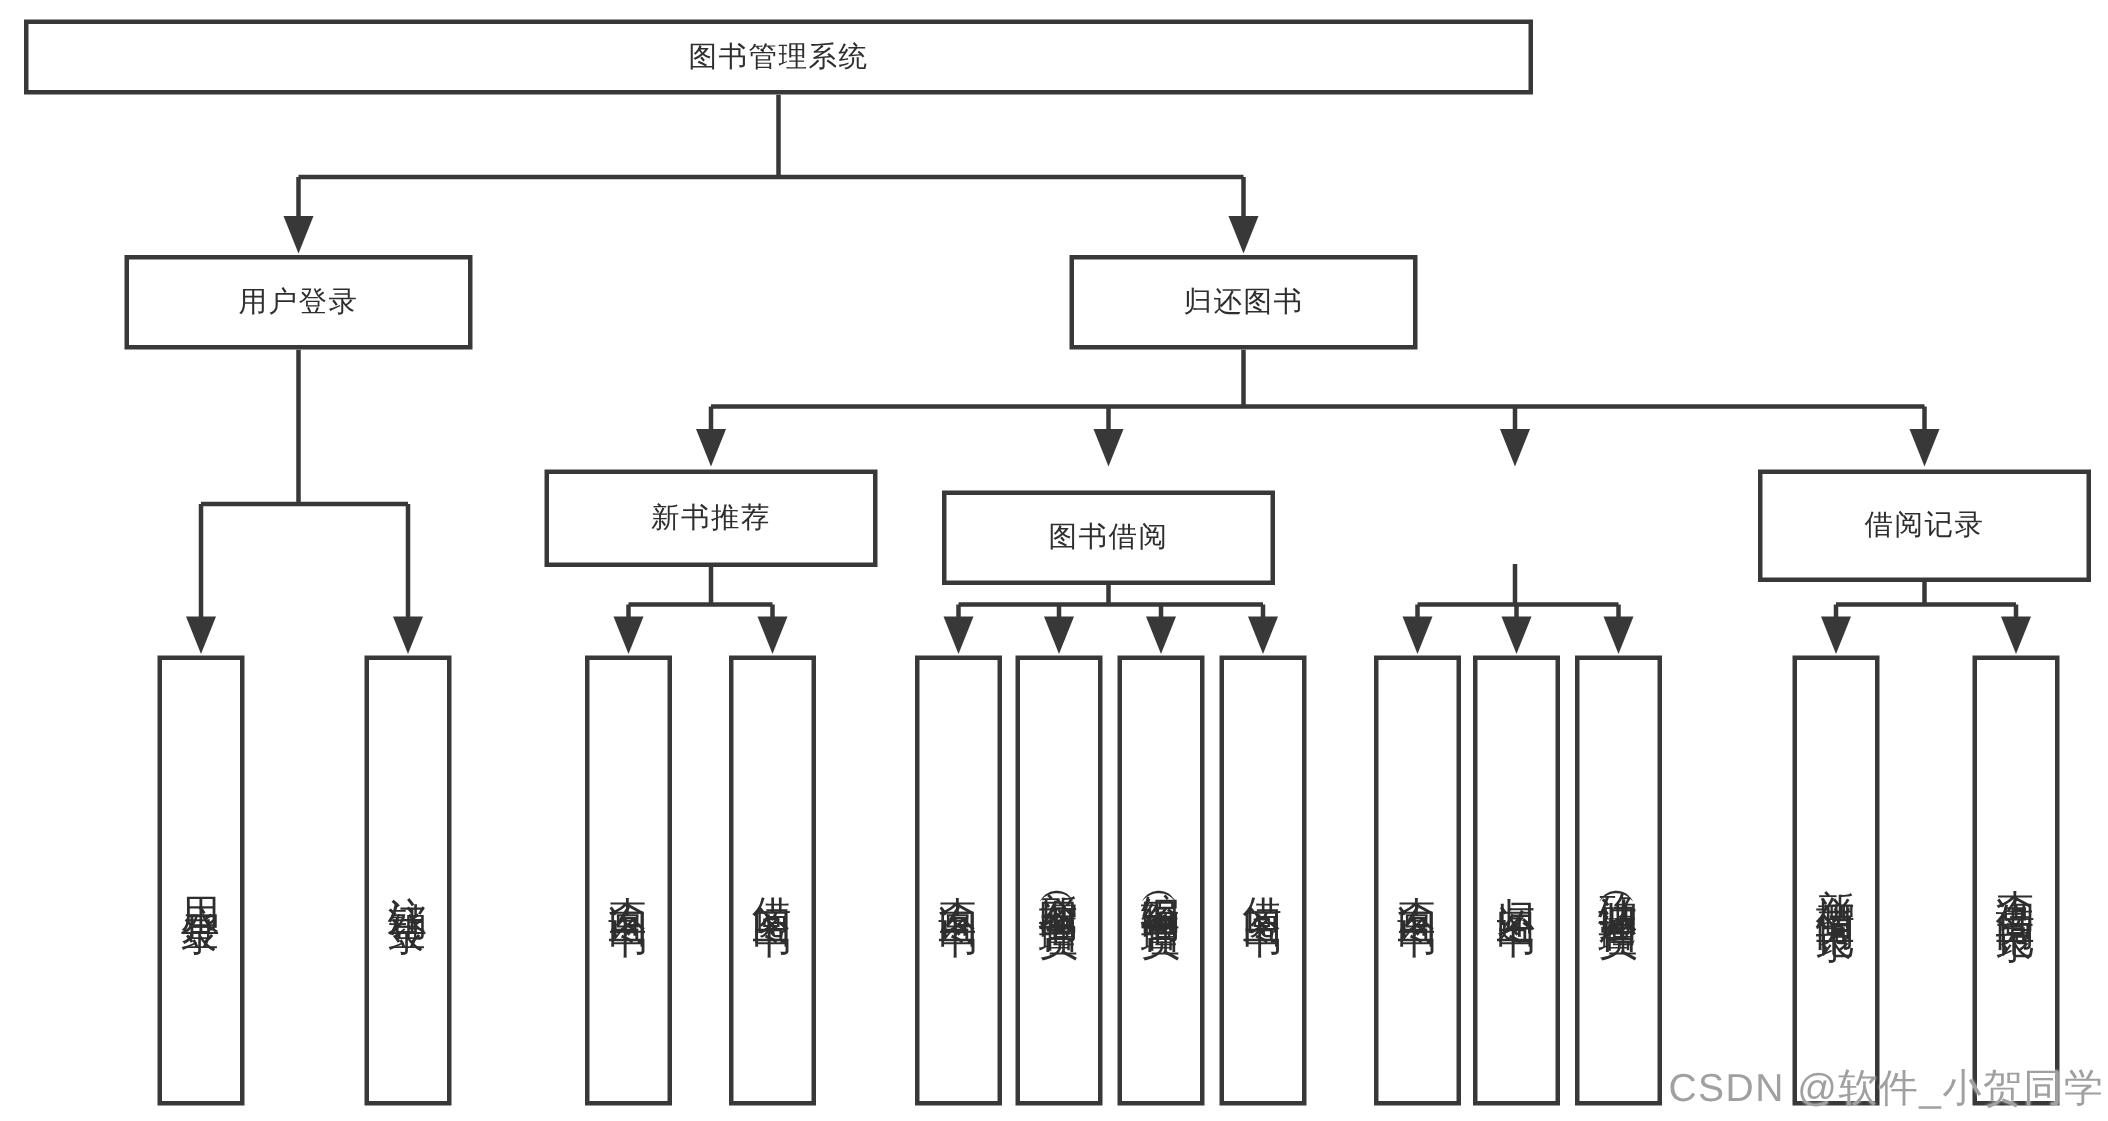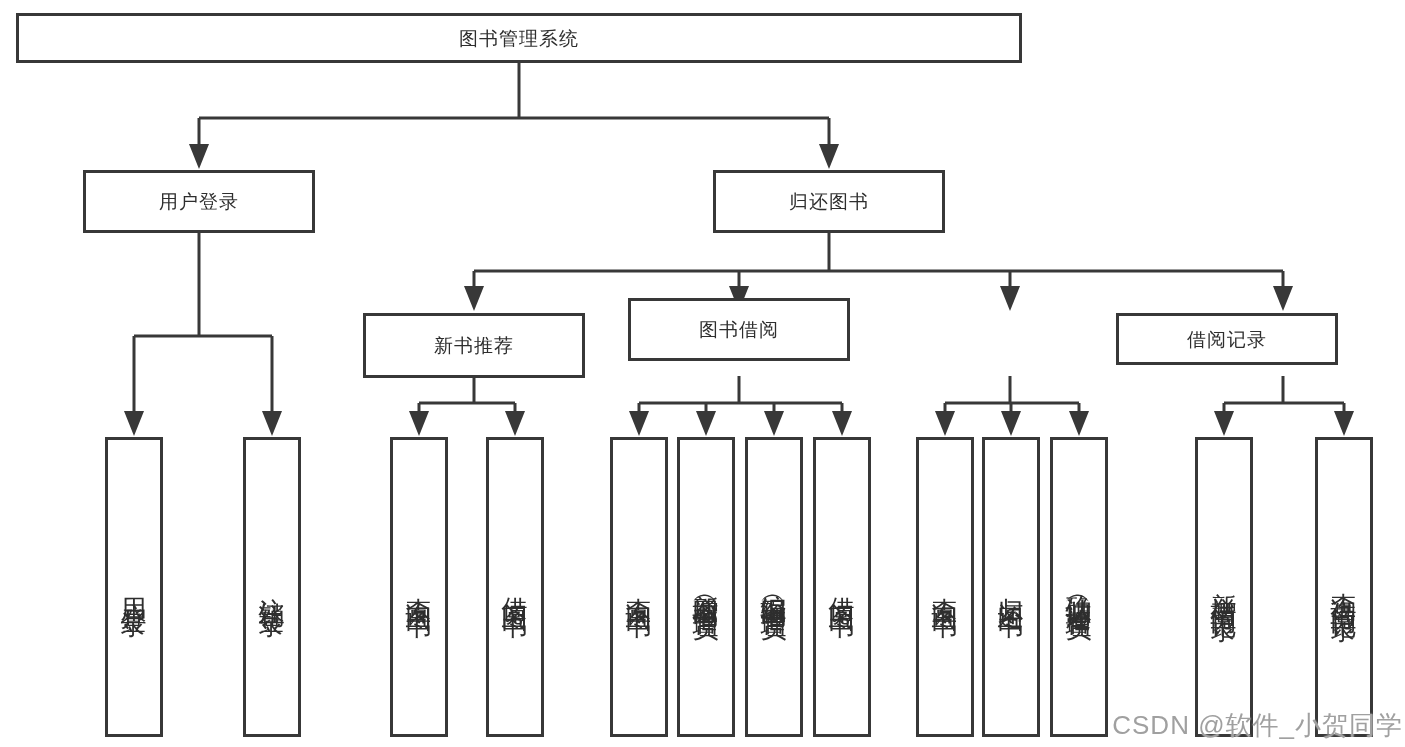--- a/index.html
+++ b/index.html
@@ -104,24 +104,24 @@
   <div class="box hnode" style="left:83px;top:170px;width:232px;height:63px">
     <span>用户登录</span>
   </div>
   <div class="box hnode" style="left:713px;top:170px;width:232px;height:63px">
     <span>归还图书</span>
   </div>
 
   <div class="box hnode" style="left:363px;top:313px;width:222px;height:65px">
     <span>新书推荐</span>
   </div>
-  <div class="box hnode" style="left:628px;top:298px;width:222px;height:63px">
+  <div class="box hnode" style="left:628px;top:327px;width:222px;height:63px">
     <span>图书借阅</span>
   </div>
-  <div class="box hnode" style="left:1116px;top:313px;width:222px;height:52px">
+  <div class="box hnode" style="left:1172px;top:313px;width:222px;height:75px">
     <span>借阅记录</span>
   </div>
 
   <div class="box leaf" style="left:105px;top:437px">
     <span class="vtext">用户登录</span>
   </div>
   <div class="box leaf" style="left:243px;top:437px">
     <span class="vtext">注销登录</span>
   </div>
 

